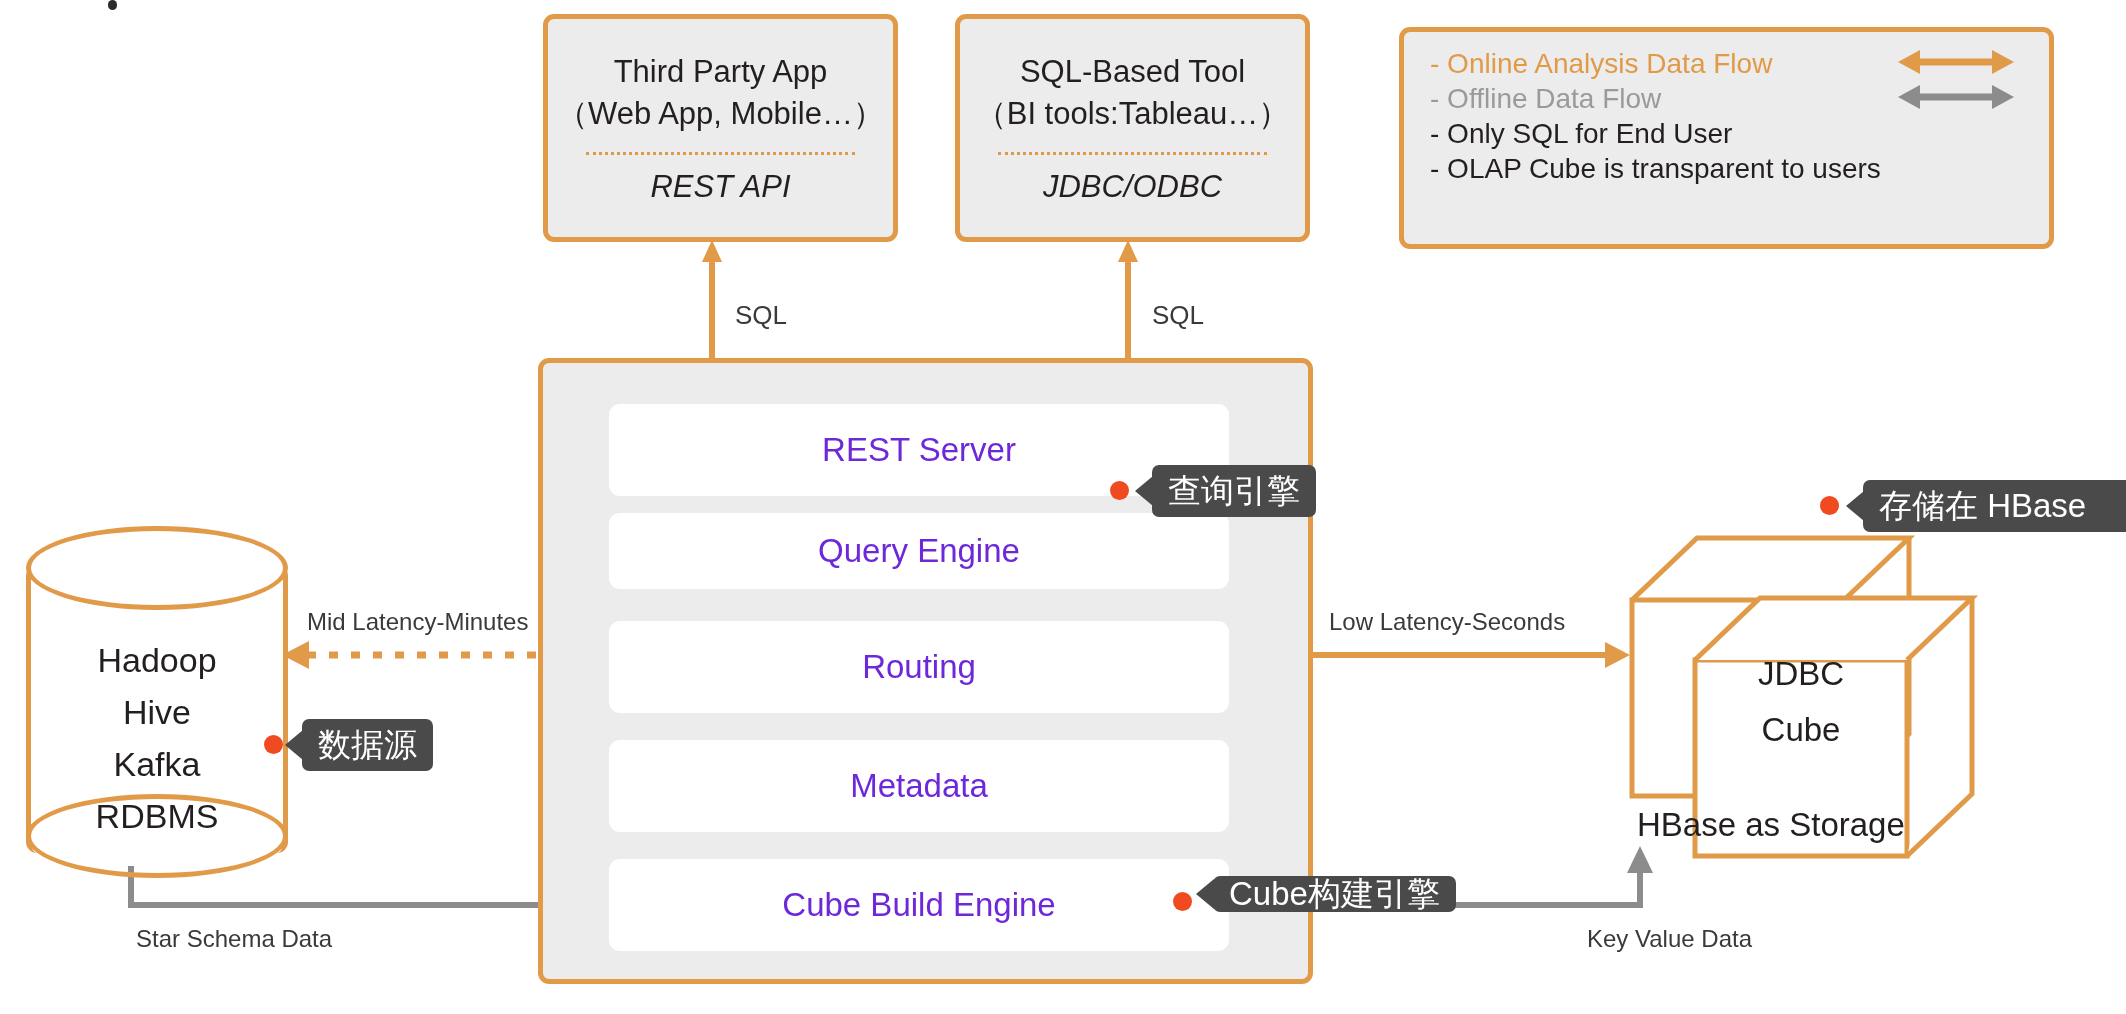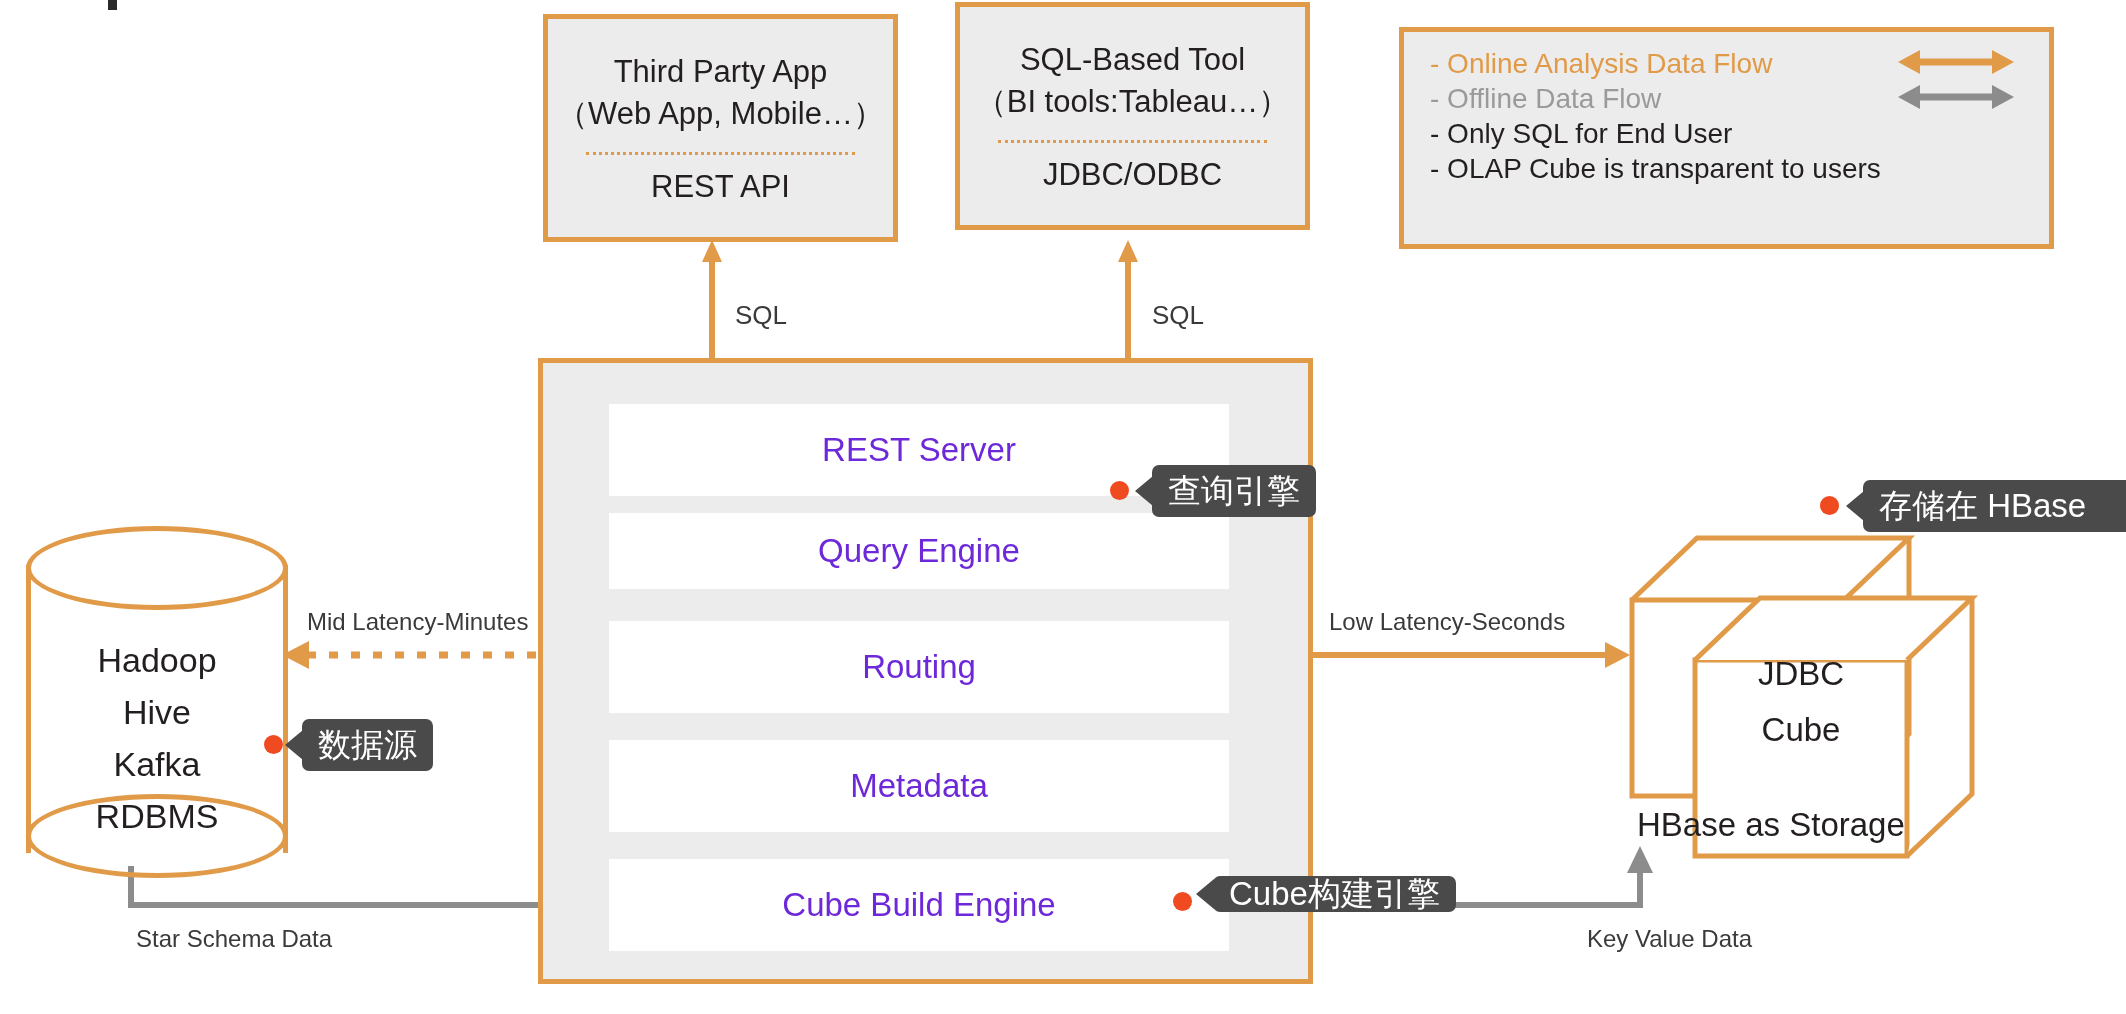--- a/index.html
+++ b/index.html
@@ -10,21 +10,21 @@
     font-family: "Liberation Sans", "DejaVu Sans", sans-serif;
     -webkit-font-smoothing: antialiased;
   }
   #stage {
     position: relative;
     width: 2126px;
     height: 1014px;
     background: #ffffff;
     overflow: hidden;
   }
-  .abs { position: absolute; }
+  .abs { position: absolute; border-radius: 11px; }
 
   
   .obox {
     border: 5px solid #E09A48;
     background: #ECECEC;
     box-sizing: border-box;
   }
   .client-box {
     display: flex;
     flex-direction: column;
@@ -42,20 +42,21 @@
     width: 78%;
     height: 0;
     border-top: 3px dotted #E09A48;
     margin: 17px 0 14px 0;
   }
   .client-proto {
     color: #231f20;
     font-size: 31px;
     text-align: right;
     white-space: nowrap;
+    font-style: italic;
   }
 
   
   .legend {
     padding: 14px 0 0 0;
   }
   .legend-row {
     display: flex;
     align-items: center;
     height: 35px;
@@ -247,21 +248,21 @@
 
   <div class="abs obox client-box" style="left:543px; top:14px; width:355px; height:228px;">
     <div>
       <div class="client-title">Third Party App</div>
       <div class="client-title">（Web App, Mobile…）</div>
     </div>
     <div class="dotted-sep"></div>
     <div class="client-proto">REST API</div>
   </div>
 
-  <div class="abs obox client-box" style="left:955px; top:2px; width:355px; height:228px;">
+  <div class="abs obox client-box" style="left:955px; top:14px; width:355px; height:228px;">
     <div>
       <div class="client-title">SQL-Based Tool</div>
       <div class="client-title">（BI tools:Tableau…）</div>
     </div>
     <div class="dotted-sep"></div>
     <div class="client-proto">JDBC/ODBC</div>
   </div>
 
   <div class="abs obox legend" style="left:1399px; top:19px; width:655px; height:222px;margin-top:8px;">
 

